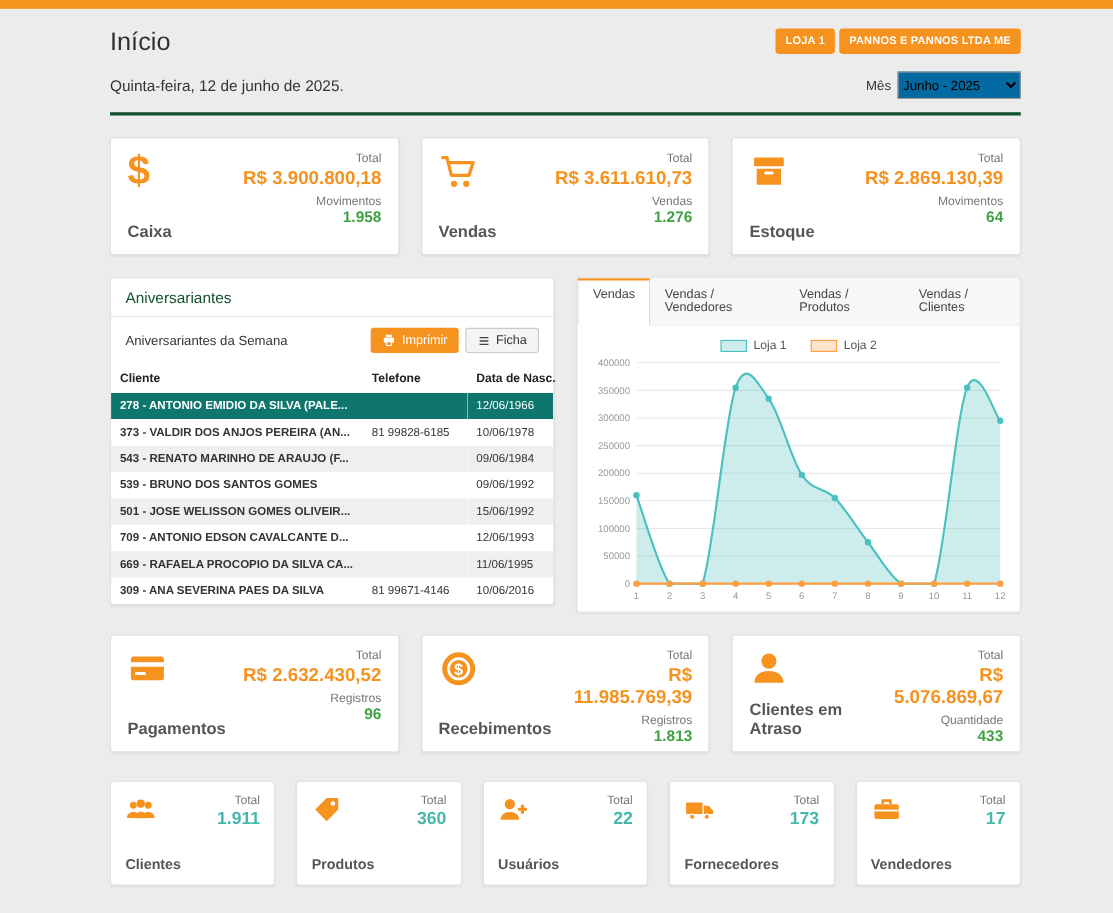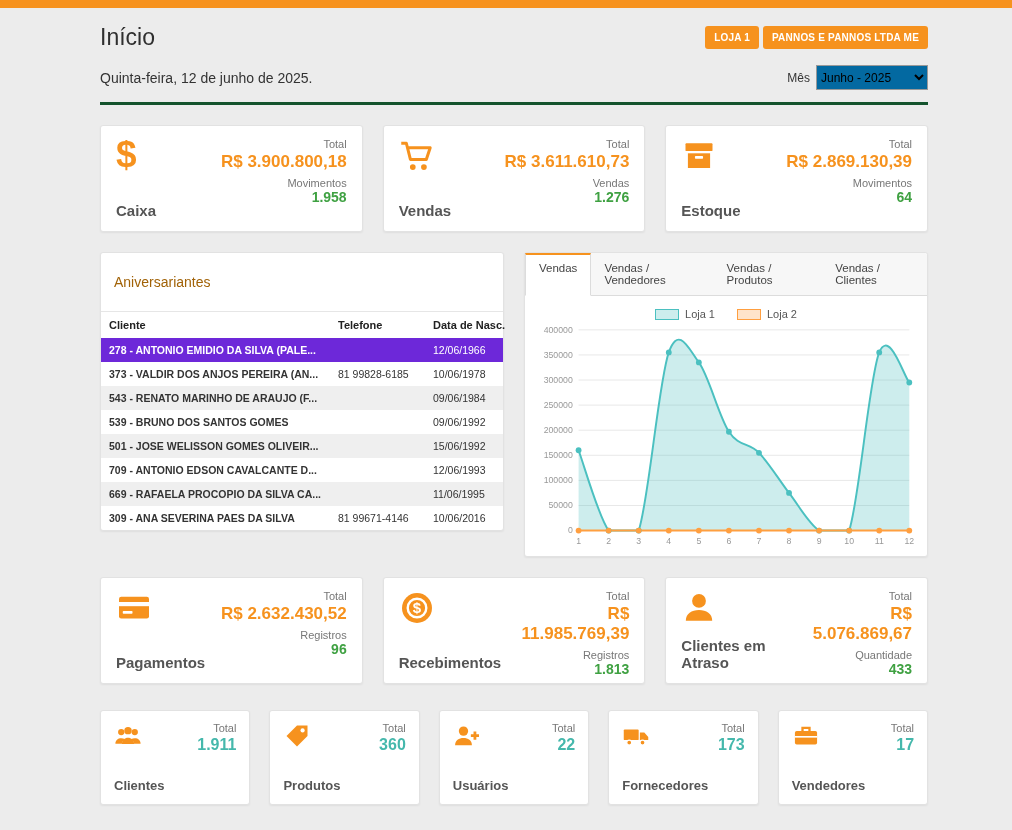--- a/index.html
+++ b/index.html
@@ -40,38 +40,38 @@
   .stat-label { font-size:15px; font-weight:bold; color:#555; }
   .stat-right { display:flex; flex-direction:column; text-align:right; }
   .muted { font-size:11px; color:#777; }
   .orange-value { font-size:17px; font-weight:bold; color:#f6921e; margin:2px 0 5px; }
   .green-value { font-size:14px; font-weight:bold; color:#3fa142; }
   .teal-value { font-size:16px; font-weight:bold; color:#45b8ac; margin-top:2px; }
 
   
   .middle-row { display:flex; gap:20px; margin-top:20px; align-items:flex-start; }
   .birthdays-panel { width:404px; }
-  .panel-header { padding:21px 13px; font-size:14px; color:#a16207; border-bottom:1px solid #e6e6e6; }
+  .panel-header { padding:9px 13px; font-size:14px; color:#14532d; border-bottom:1px solid #e6e6e6; }
   .birthdays-toolbar { display:flex; justify-content:space-between; align-items:center; padding:10px 13px; }
   .toolbar-label { font-size:12px; color:#333; }
   .toolbar-buttons { display:flex; gap:6px; }
   .btn-imprimir { background:#f6921e; color:#fff; border:none; border-radius:3px;
     font-size:11.5px; padding:5px 10px; display:flex; align-items:center; gap:5px; cursor:pointer; font-family:inherit; }
   .btn-ficha { background:#f4f4f4; color:#333; border:1px solid #c9c9c9; border-radius:3px;
     font-size:11.5px; padding:4px 10px; display:flex; align-items:center; gap:5px; cursor:pointer; font-family:inherit; }
 
   table.birthdays { width:100%; border-collapse:collapse; font-size:10.5px; table-layout:fixed; }
   table.birthdays th { text-align:left; font-size:11px; color:#222; padding:7px 8px; white-space:nowrap; }
   table.birthdays td { padding:6px 8px; color:#333; white-space:nowrap; overflow:hidden; }
   .col-cliente { width:auto; }
   .col-tel { width:95px; }
   .col-date { width:78px; }
   td.cliente { font-weight:bold; }
   tbody tr:nth-child(odd) { background:#efefef; }
-  tbody tr.highlight { background:#6d28d9; }
+  tbody tr.highlight { background:#0f766e; }
   tbody tr.highlight td { color:#fff; }
 
   
   .chart-panel { flex:1; }
   .tabs { display:flex; background:#f7f7f7; border-bottom:1px solid #dcdcdc; border-radius:3px 3px 0 0; }
   .tab { padding:9px 13px; font-size:11.5px; color:#444; cursor:pointer; position:relative; }
   .tab.active { background:#fff; border-top:2px solid #f6921e; border-left:1px solid #dcdcdc;
     border-right:1px solid #dcdcdc; margin-bottom:-1px; border-bottom:1px solid #fff; padding-top:7px; }
   .chart-area { padding:8px 8px 4px; }
   .legend { display:flex; justify-content:center; align-items:center; gap:22px;
@@ -161,20 +161,38 @@
         <span class="muted">Movimentos</span>
         <span class="green-value">64</span>
       </div>
     </div>
   </div>
 
   <div class="middle-row">
 
     <div class="card birthdays-panel">
       <div class="panel-header">Aniversariantes</div>
+      <div class="birthdays-toolbar">
+        <span class="toolbar-label">Aniversariantes da Semana</span>
+        <span class="toolbar-buttons">
+          <button class="btn-imprimir">
+            <svg width="13" height="13" viewBox="0 0 24 24">
+              <path fill="#fff" d="M7 2.5h10v4H7zM3.5 7.5h17v8.5h-3.5v5.5H7v-5.5H3.5z"></path>
+              <rect x="9" y="15" width="6" height="4.5" fill="#f6921e"></rect>
+            </svg>
+            <span>Imprimir</span>
+          </button>
+          <button class="btn-ficha">
+            <svg width="12" height="12" viewBox="0 0 24 24">
+              <path d="M4 6h16M4 12h16M4 18h16" stroke="#444" stroke-width="2.4"></path>
+            </svg>
+            <span>Ficha</span>
+          </button>
+        </span>
+      </div>
       <table class="birthdays">
         <colgroup>
             <col class="col-cliente">
             <col class="col-tel">
             <col class="col-date">
           </colgroup>
         <thead>
           <tr>
             <th>Cliente</th>
             <th>Telefone</th>

